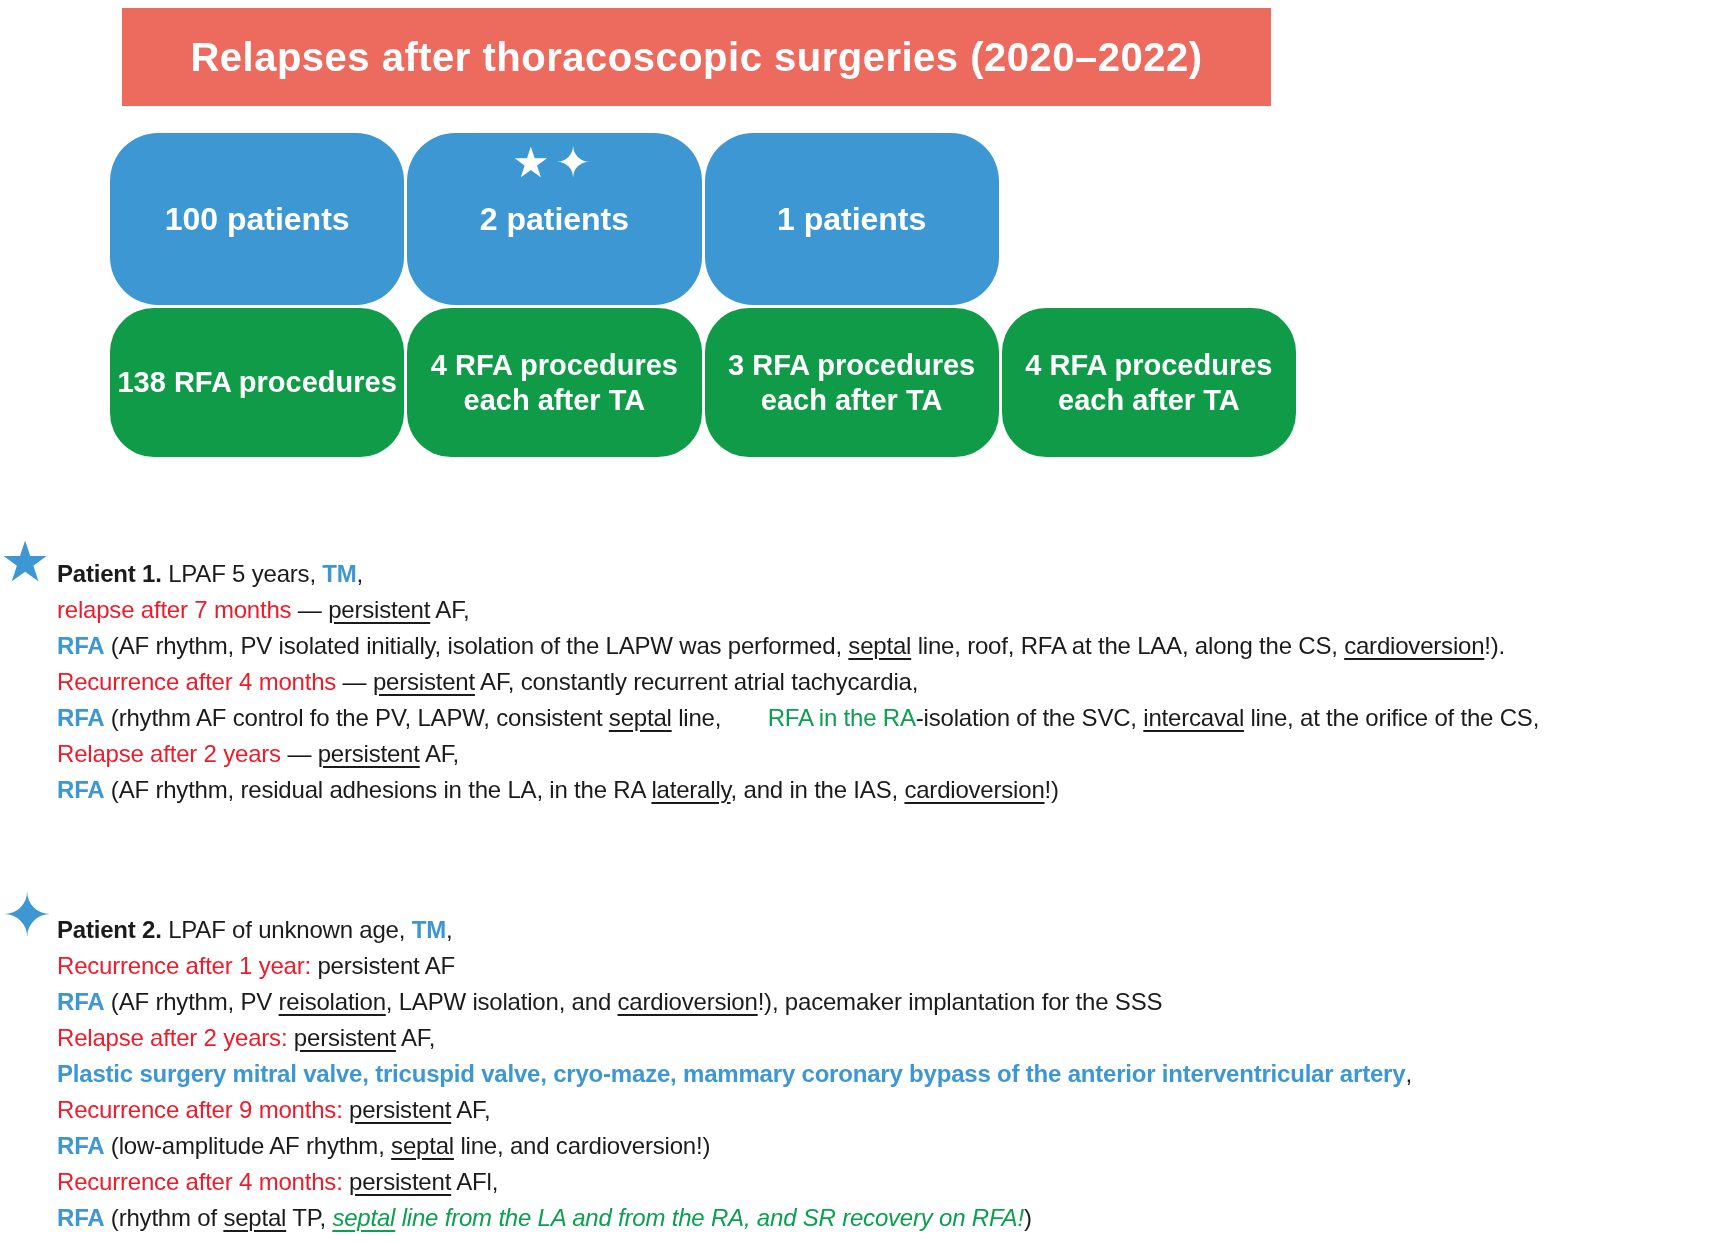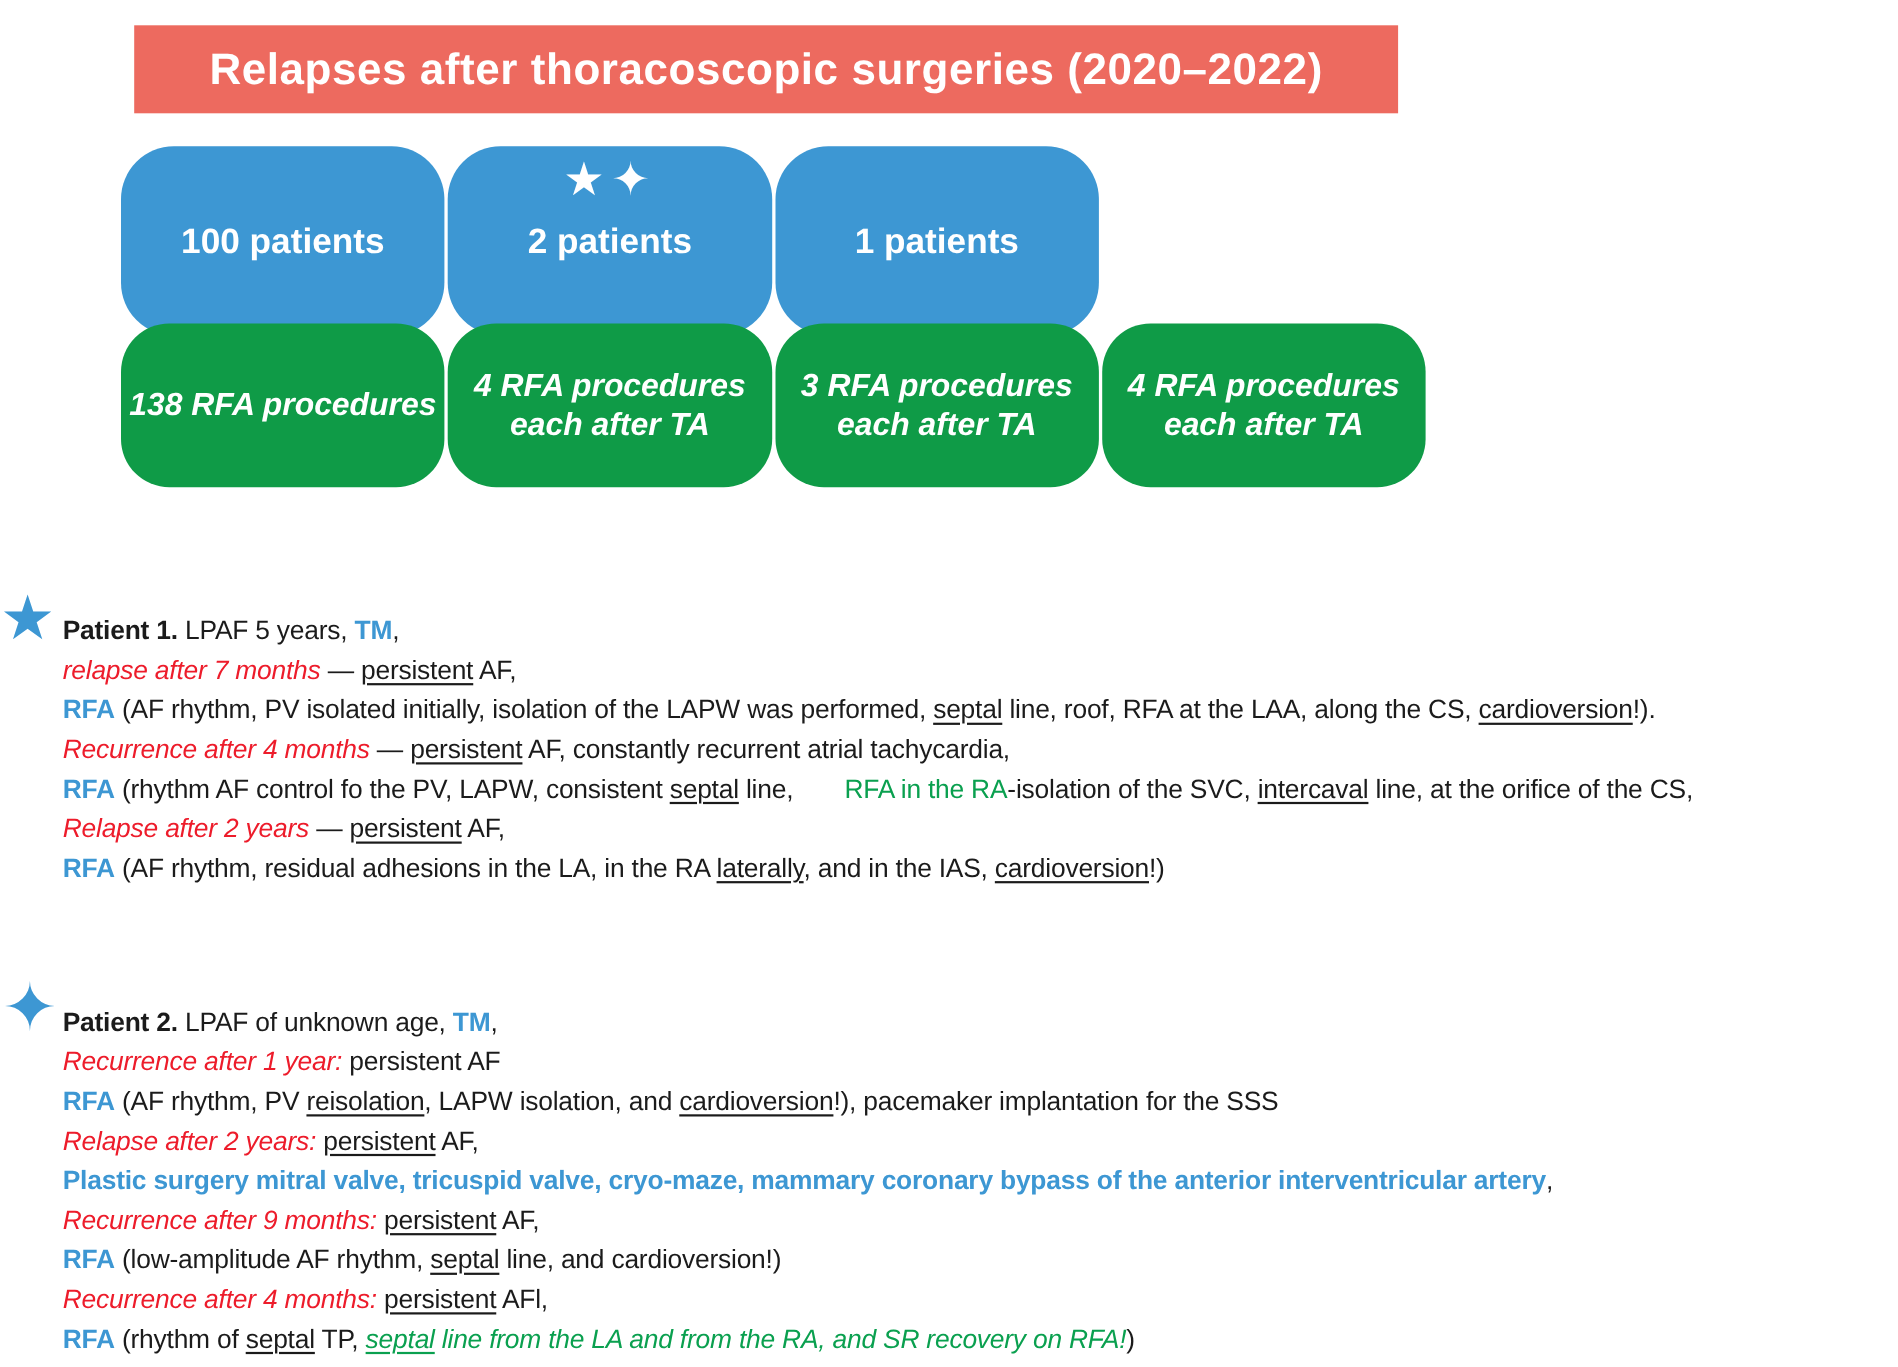--- a/index.html
+++ b/index.html
@@ -12,33 +12,33 @@
   }
   *{margin:0;padding:0;box-sizing:border-box;}
   html,body{background:#ffffff;}
   body{
     width:1725px;height:1243px;position:relative;overflow:hidden;
     font-family:"Liberation Sans",sans-serif;color:var(--ink);
   }
   .page{position:absolute;inset:0;}
   
   .banner{
-    position:absolute;left:122px;top:23px;width:1149px;height:80px;
+    position:absolute;left:122px;top:8px;width:1149px;height:98px;
     background:var(--banner);display:flex;align-items:center;justify-content:center;
   }
   .banner .title{
     color:#ffffff;font-size:40px;font-weight:bold;letter-spacing:.5px;white-space:nowrap;
   }
   
   .row{
     position:absolute;left:110px;width:1186px;
     display:grid;grid-template-columns:repeat(4,1fr);gap:3px;
   }
   .row.blue-row{top:133px;height:172px;}
-  .row.green-row{top:294px;height:149px;font-style:italic;}
+  .row.green-row{top:308px;height:149px;}
   .box{
     position:relative;display:flex;flex-direction:column;
     align-items:center;justify-content:center;
     color:#ffffff;font-weight:bold;text-align:center;
   }
   .blue-box{background:var(--blue);border-radius:48px;font-size:32px;}
   .green-box{background:var(--green);border-radius:44px;font-size:29px;line-height:35px;}
   .box-label{white-space:nowrap;}
   .icon-row{
     position:absolute;top:6px;left:0;right:0;text-align:center;
@@ -52,21 +52,21 @@
   .patient-block.p1{top:556px;}
   .patient-block.p2{top:912px;}
   .line{white-space:pre;}
   .patient-icon{
     position:absolute;color:var(--blue);line-height:1;
   }
   .patient-icon.star{left:0;top:-22px;font-size:56px;}
   .patient-icon.sparkle{left:2px;top:-26px;font-size:60px;}
   .run.bold{font-weight:bold;}
   .run.u{text-decoration:underline;text-underline-offset:4px;text-decoration-thickness:2px;}
-  .run.red-i{color:var(--red);font-style:italic;}
+  .run.red-i{color:var(--red);}
   .run.blue-b{color:var(--blue);font-weight:bold;}
   .run.green{color:var(--green-text);margin-left:40px;}
   .run.green-i{color:var(--green-text);font-style:italic;}
   .run.green-i-u{color:var(--green-text);font-style:italic;text-decoration:underline;text-underline-offset:4px;text-decoration-thickness:2px;}
 </style>
 </head>
 <body>
 
 <div class="page">
   <div class="banner">

